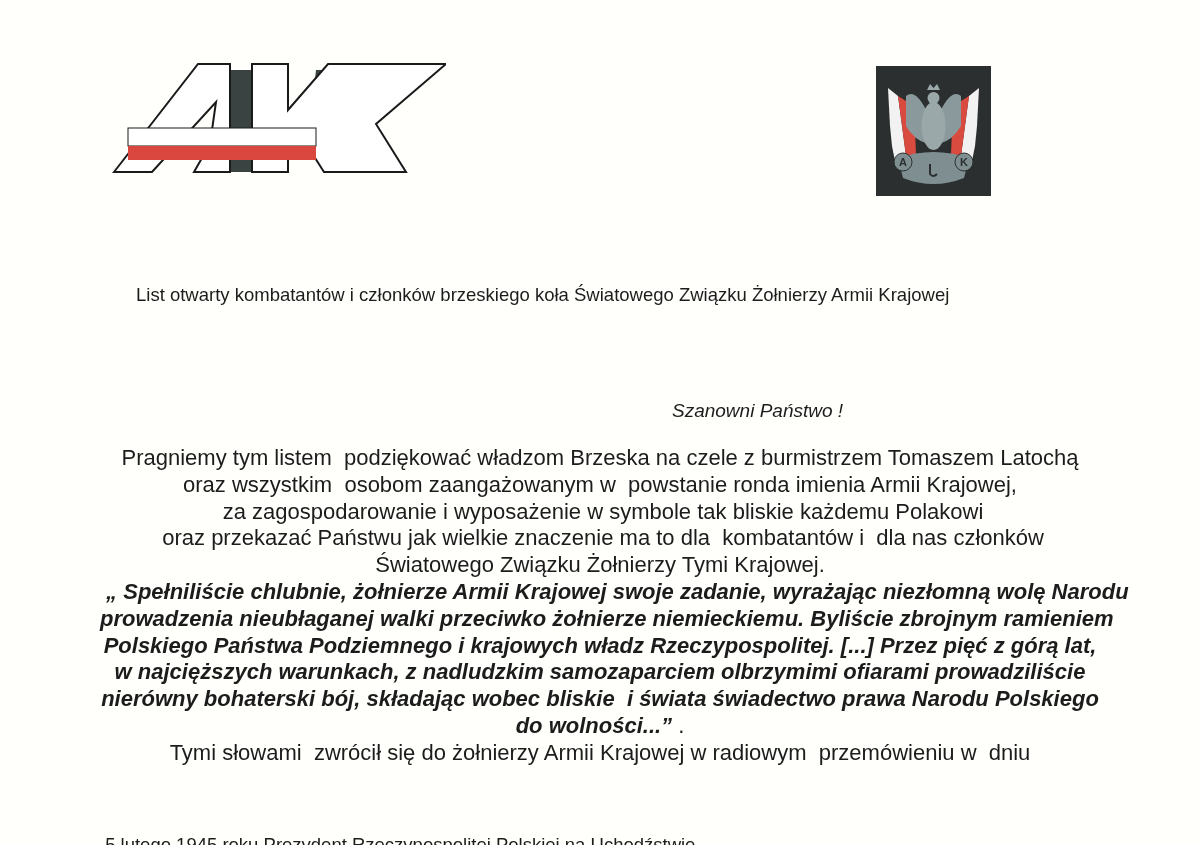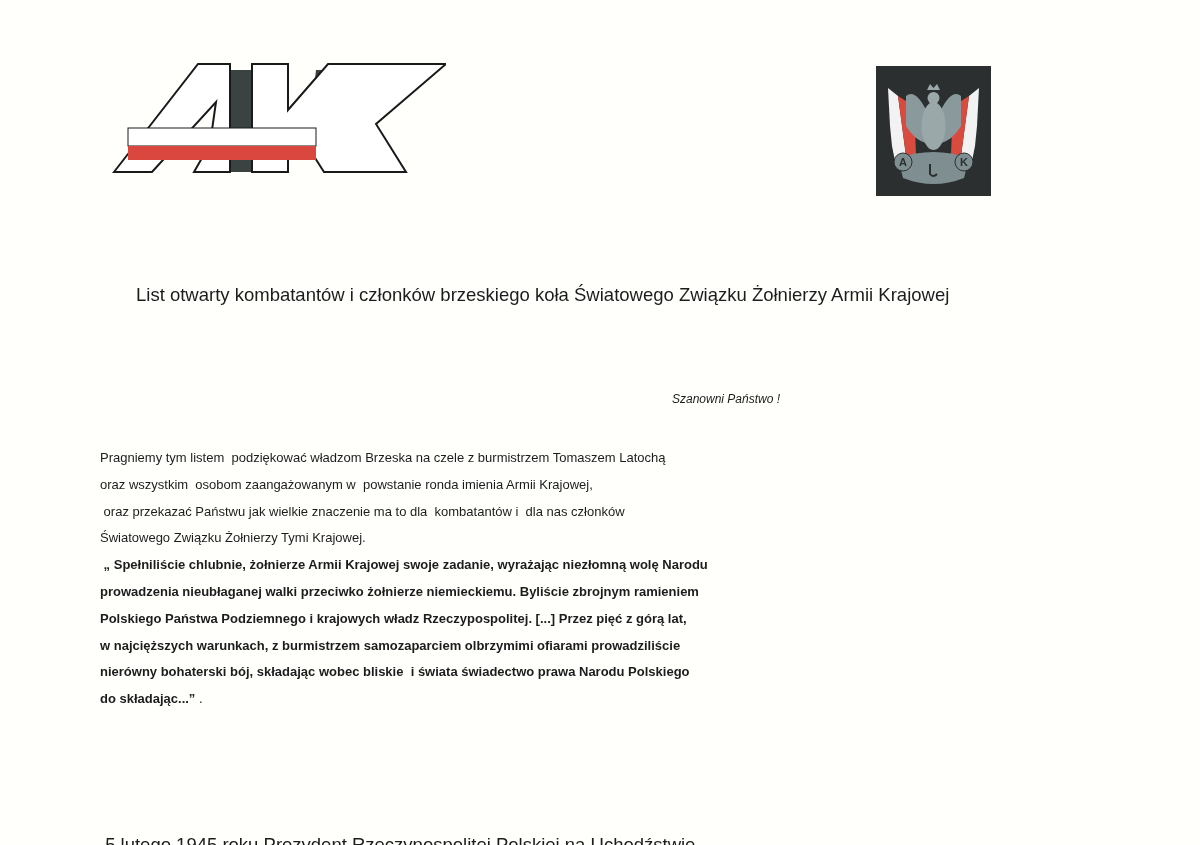--- a/index.html
+++ b/index.html
@@ -40,39 +40,41 @@
       left: 108px;
       top: 284px;
       font-size: 18.5px;
       white-space: nowrap;
       letter-spacing: 0px;
       margin-left: 28px;
     }
     .salutation {
       position: absolute;
       left: 672px;
-      top: 392px;
-      font-size: 12px;
+      top: 400px;
+      font-size: 19px;
       font-style: italic;
       white-space: nowrap;
     }
     .body-block {
       position: absolute;
       left: 100px;
       top: 445px;
       width: 1000px;
     }
     .line {
-      font-size: 13px;
+      font-size: 22px;
       line-height: 26.8px;
       height: 26.8px;
       white-space: pre;
+      text-align: center;
     }
     .quote {
       font-weight: bold;
+      font-style: italic;
     }
     .cutoff {
       position: absolute;
       left: 100px;
       top: 832px;
       height: 13px;
       overflow: hidden;
     }
     .cutoff-inner {
       font-size: 18.5px;
@@ -125,29 +127,31 @@
     <path d="M54,98 L54,108 Q57,112 61,108" stroke="#2b2f30" stroke-width="2" fill="none"></path>
   </svg>
 
   <div class="title-line">List otwarty kombatantów i członków  brzeskiego koła Światowego Związku Żołnierzy Armii Krajowej</div>
 
   <div class="salutation">Szanowni Państwo !</div>
 
   <div class="body-block">
     <div class="line">Pragniemy tym listem  podziękować władzom Brzeska na czele z burmistrzem Tomaszem Latochą</div>
     <div class="line">oraz wszystkim  osobom zaangażowanym w  powstanie ronda imienia Armii Krajowej,</div>
+    <div class="line"> za zagospodarowanie i wyposażenie w symbole tak bliskie każdemu Polakowi</div>
     <div class="line"> oraz przekazać Państwu jak wielkie znaczenie ma to dla  kombatantów i  dla nas członków</div>
     <div class="line">Światowego Związku Żołnierzy Tymi Krajowej.</div>
 
     <div class="line quote"> „ Spełniliście chlubnie, żołnierze Armii Krajowej swoje zadanie, wyrażając niezłomną wolę Narodu</div>
     <div class="line quote">prowadzenia nieubłaganej walki przeciwko żołnierze niemieckiemu. Byliście zbrojnym ramieniem</div>
     <div class="line quote">Polskiego Państwa Podziemnego i krajowych władz Rzeczypospolitej. [...] Przez pięć z górą lat,</div>
-    <div class="line quote">w najcięższych warunkach, z burmistrzem samozaparciem olbrzymimi ofiarami prowadziliście</div>
+    <div class="line quote">w najcięższych warunkach, z nadludzkim samozaparciem olbrzymimi ofiarami prowadziliście</div>
     <div class="line quote">nierówny bohaterski bój, składając wobec bliskie  i świata świadectwo prawa Narodu Polskiego</div>
-    <div class="line"><span class="quote">do składając...”</span><span> .</span></div>
+    <div class="line"><span class="quote">do wolności...”</span><span> .</span></div>
 
+    <div class="line">Tymi słowami  zwrócił się do żołnierzy Armii Krajowej w radiowym  przemówieniu w  dniu</div>
   </div>
 
   <div class="cutoff">
     <div class="cutoff-inner"> 5 lutego 1945 roku Prezydent Rzeczypospolitej Polskiej na Uchodźstwie</div>
   </div>
 
 </div>
 
 </body></html>

